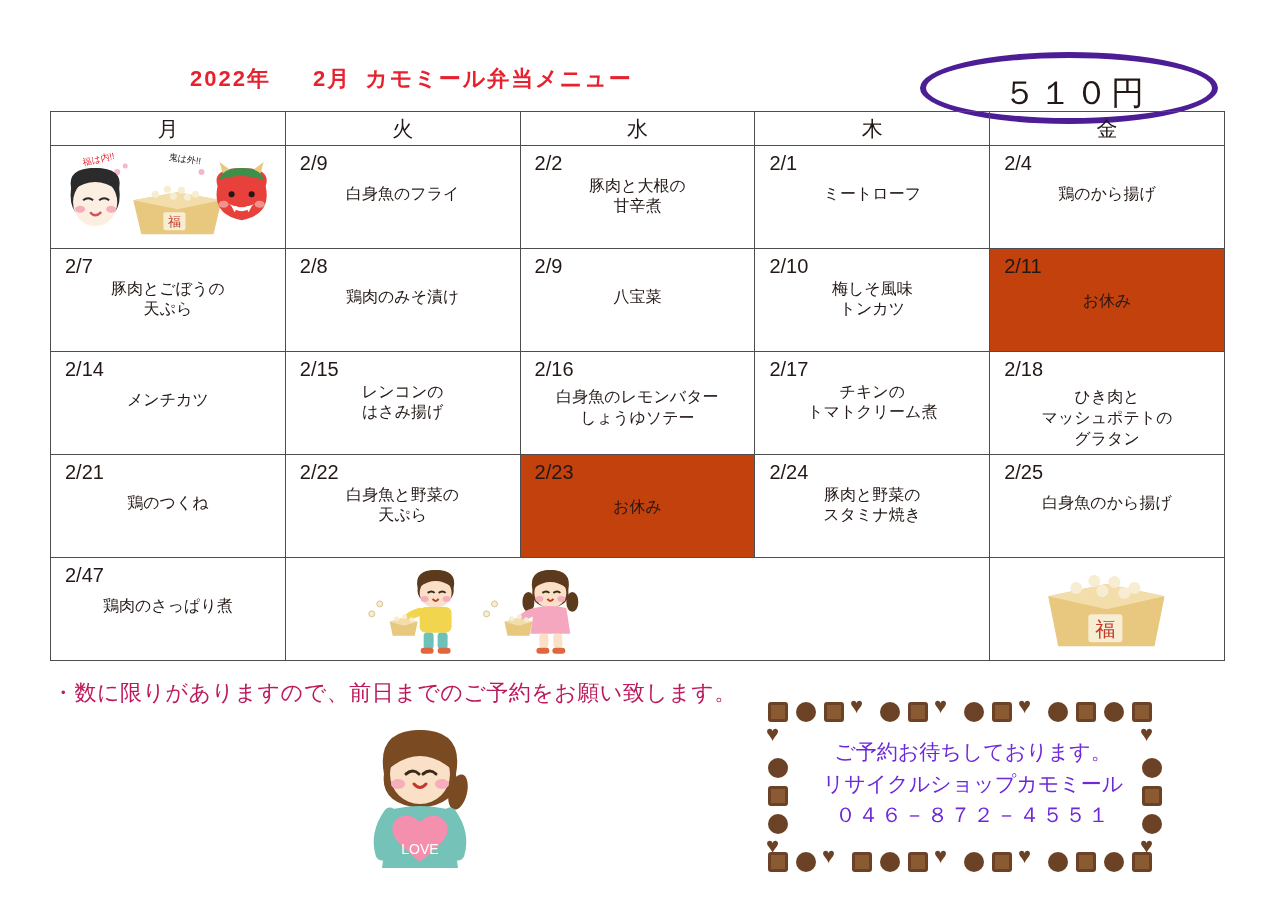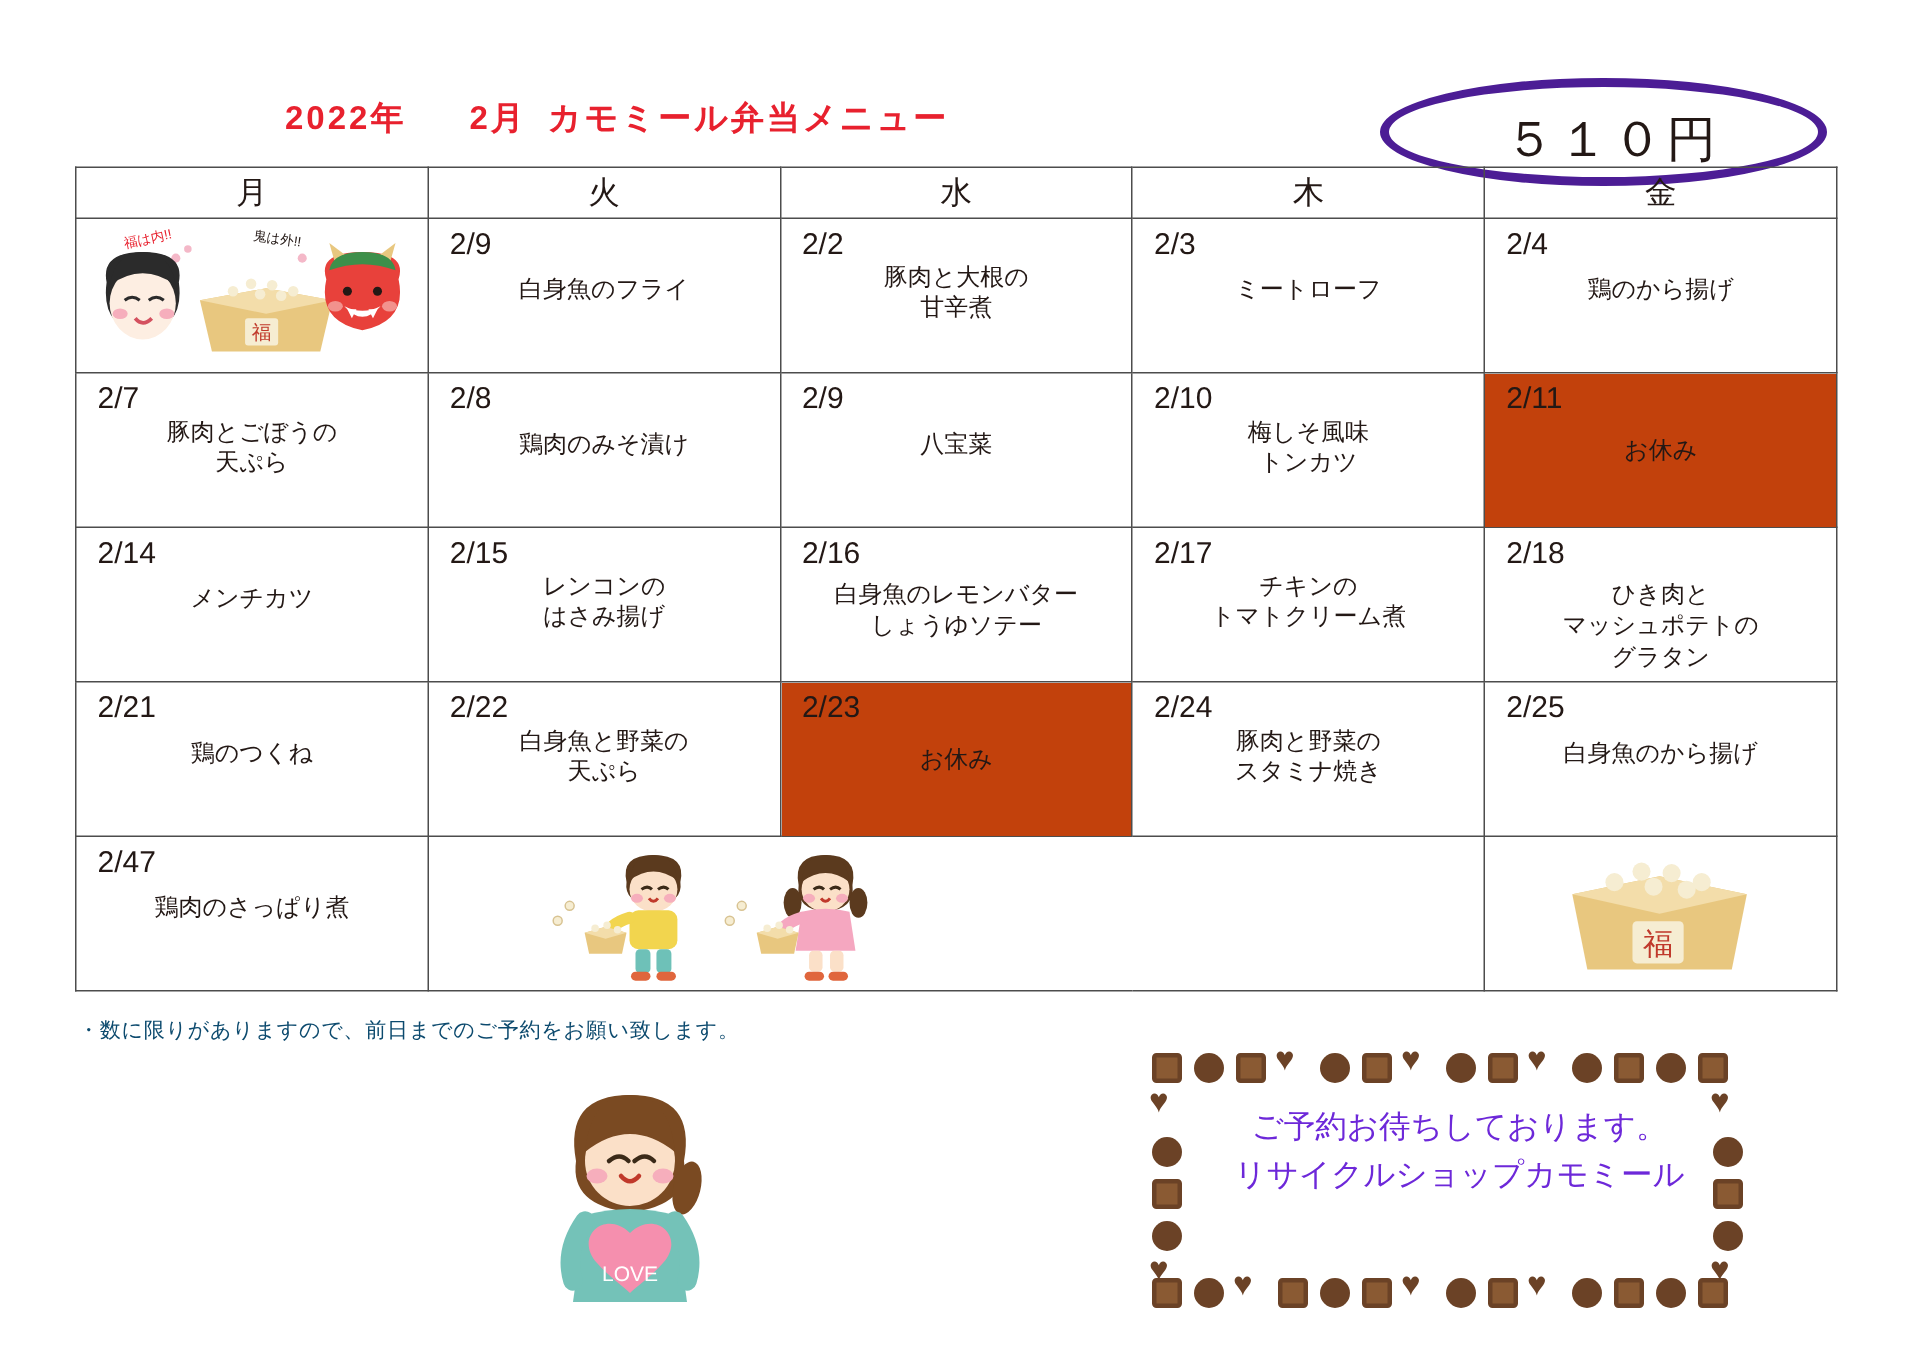--- a/index.html
+++ b/index.html
@@ -122,22 +122,22 @@
     position: absolute;
     inset: 0;
     pointer-events: none;
   }
 
   
   .note {
     position: absolute;
     left: 52px;
     top: 678px;
-    font-size: 14px;
-    color: #0c4a6e;
+    font-size: 22px;
+    color: #be185d;
     letter-spacing: 0.5px;
     text-align: right;
   }
 
   
   .contact {
     position: absolute;
     left: 768px;
     top: 702px;
     width: 410px;
@@ -279,21 +279,21 @@
         </div>
       </td>
       <td>
         <div class="cell">
           <div class="date">2/2</div>
           <div class="menu two">豚肉と大根の<br>甘辛煮</div>
         </div>
       </td>
       <td>
         <div class="cell">
-          <div class="date">2/3</div>
+          <div class="date">2/1</div>
           <div class="menu">ミートローフ</div>
         </div>
       </td>
       <td>
         <div class="cell">
           <div class="date">2/4</div>
           <div class="menu">鶏のから揚げ</div>
         </div>
       </td>
     </tr>
@@ -553,14 +553,15 @@
     <div class="choco heart"></div>
       <div class="choco round"></div>
       <div class="choco square"></div>
       <div class="choco round"></div>
       <div class="choco heart"></div>
   </div>
 
   <div class="contact-inner">
     <div>ご予約お待ちしております。</div>
     <div>リサイクルショップカモミール</div>
+    <div class="tel">０４６－８７２－４５５１</div>
   </div>
 </div>
 
 </body></html>

